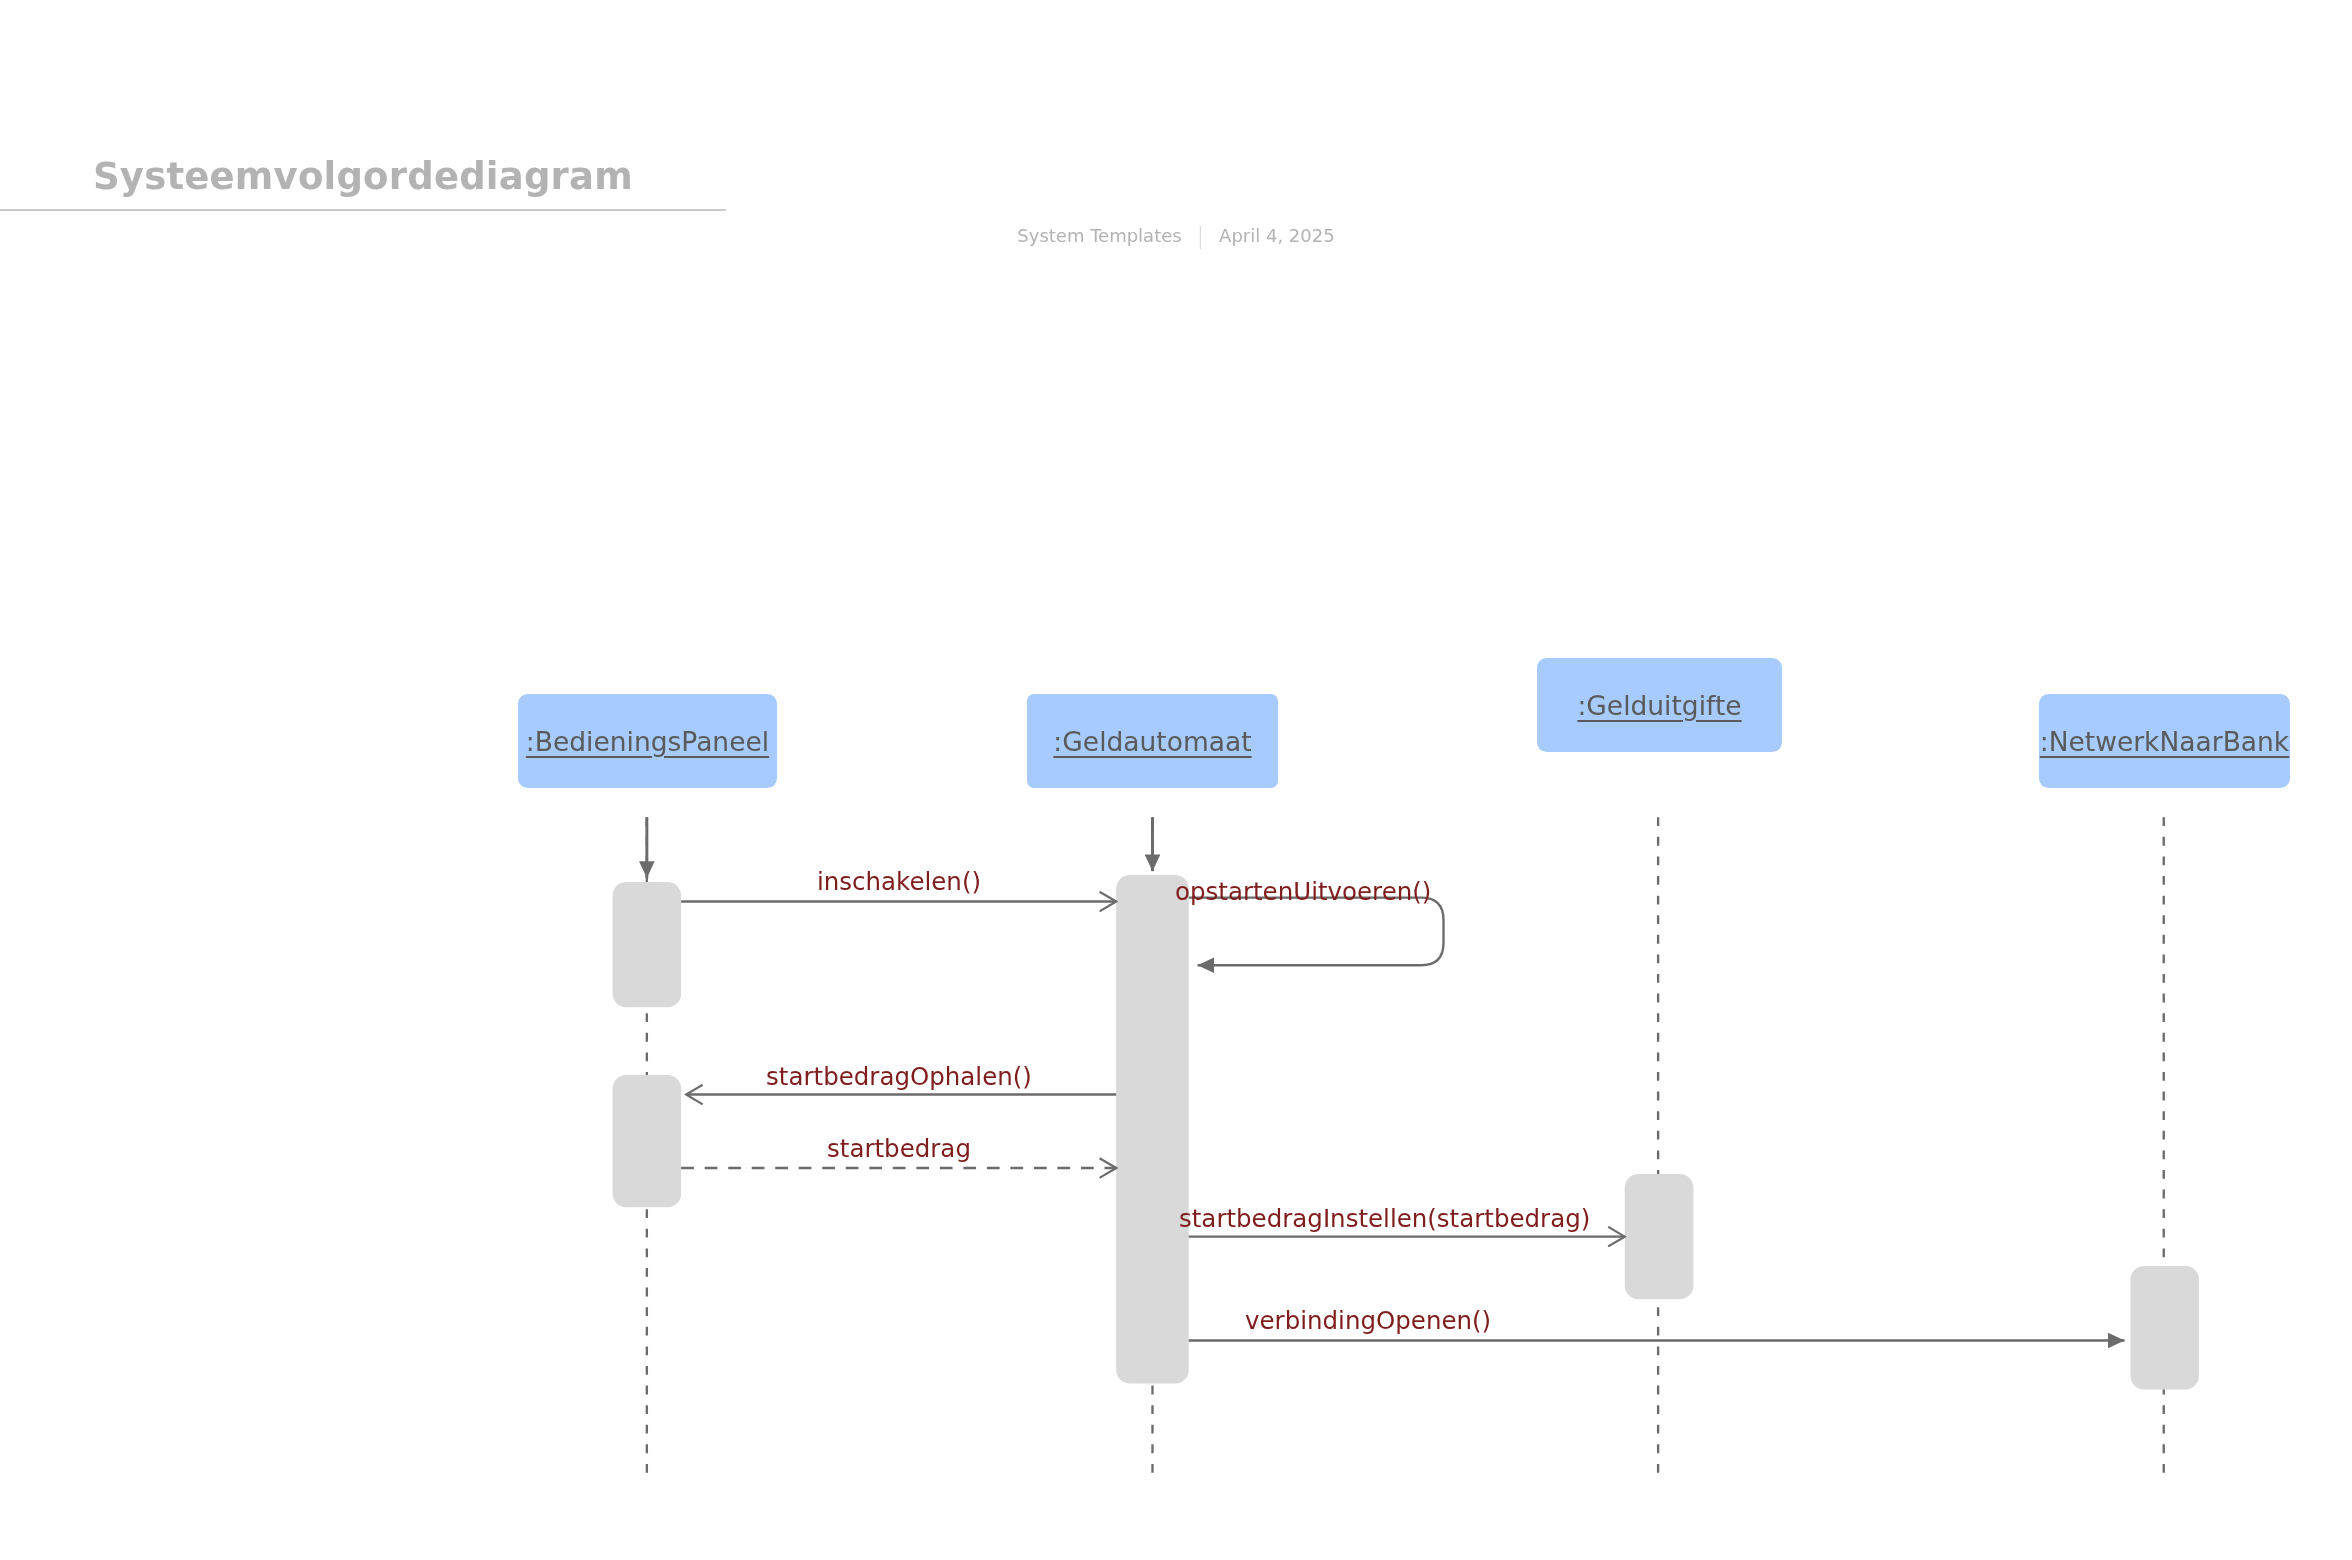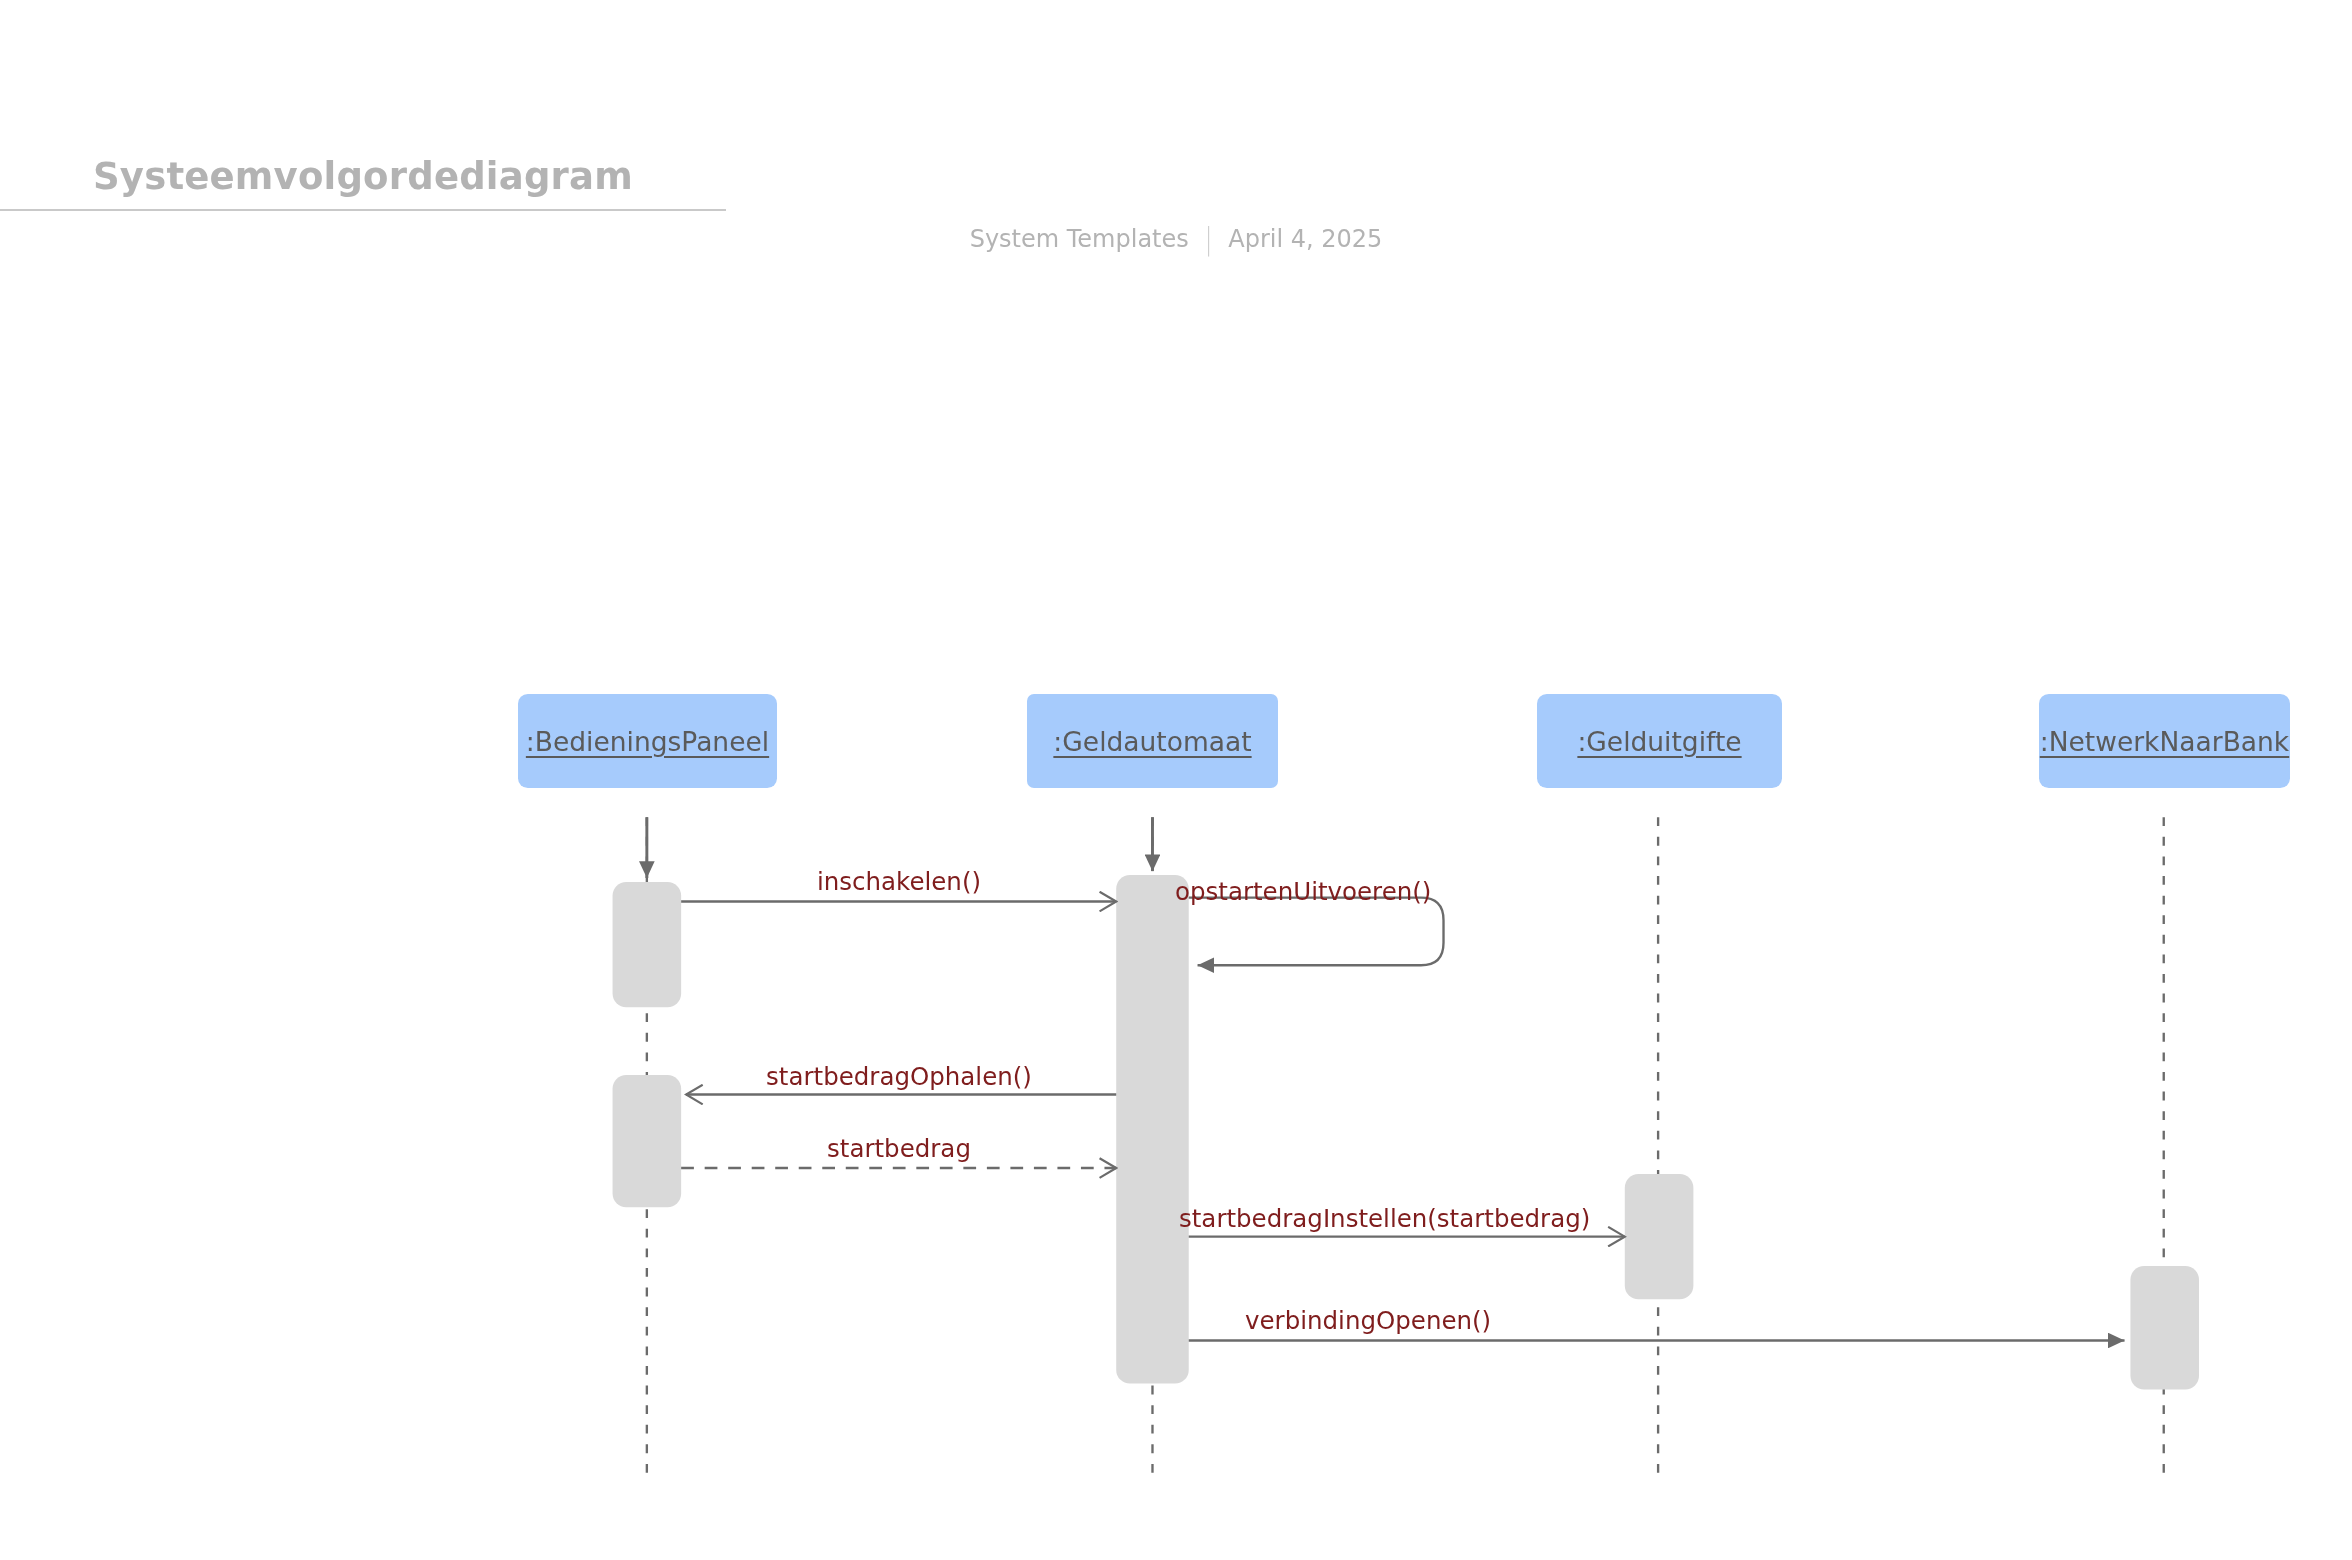--- a/index.html
+++ b/index.html
@@ -27,21 +27,21 @@
     font-size: 37px;
     font-weight: bold;
     color: #b3b3b3;
     letter-spacing: 0.2px;
     padding: 0 93px 11.8px 93px;
     border-bottom: 2px solid #c9c9c9;
     line-height: 1.1;
   }
   #doc-subtitle {
     margin-top: 13.7px;
-    font-size: 24px;
+    font-size: 18px;
     color: #b3b3b3;
     display: flex;
     justify-content: center;
     align-items: center;
     gap: 15.7px;
   }
   #doc-subtitle .sep {
     color: #cfcfcf;
     font-weight: 300;
     transform: scaleY(1.25);
@@ -156,21 +156,21 @@
   </svg>
 
   <div class="lifeline-head" style="left:518px; top:694px; width:259px;">
     <span class="ll-label">:BedieningsPaneel</span>
   </div>
 
   <div class="lifeline-head" style="left:1027px; top:694px; width:251px;border-radius:7px;">
     <span class="ll-label">:Geldautomaat</span>
   </div>
 
-  <div class="lifeline-head" style="left:1537px; top:694px; width:245px;">
+  <div class="lifeline-head" style="left:1537px; top:658px; width:245px;">
     <span class="ll-label">:Gelduitgifte</span>
   </div>
 
   <div class="lifeline-head" style="left:2039px; top:694px; width:251px;">
     <span class="ll-label">:NetwerkNaarBank</span>
   </div>
 
   <div class="msg-label center" style="left:899px; top:867px;">inschakelen()</div>
 
   <div class="msg-label" style="left:1175px; top:877px;">opstartenUitvoeren()</div>

